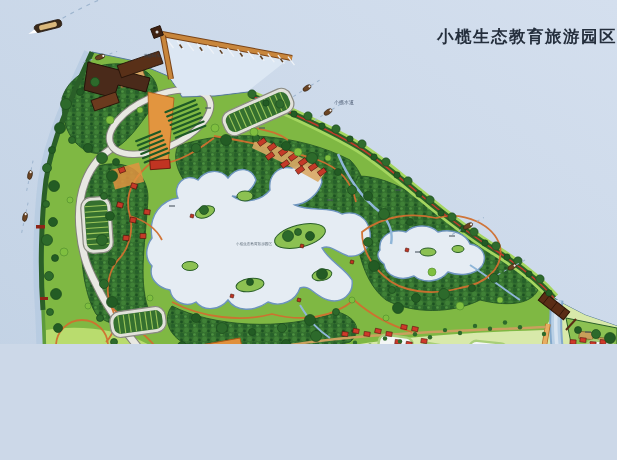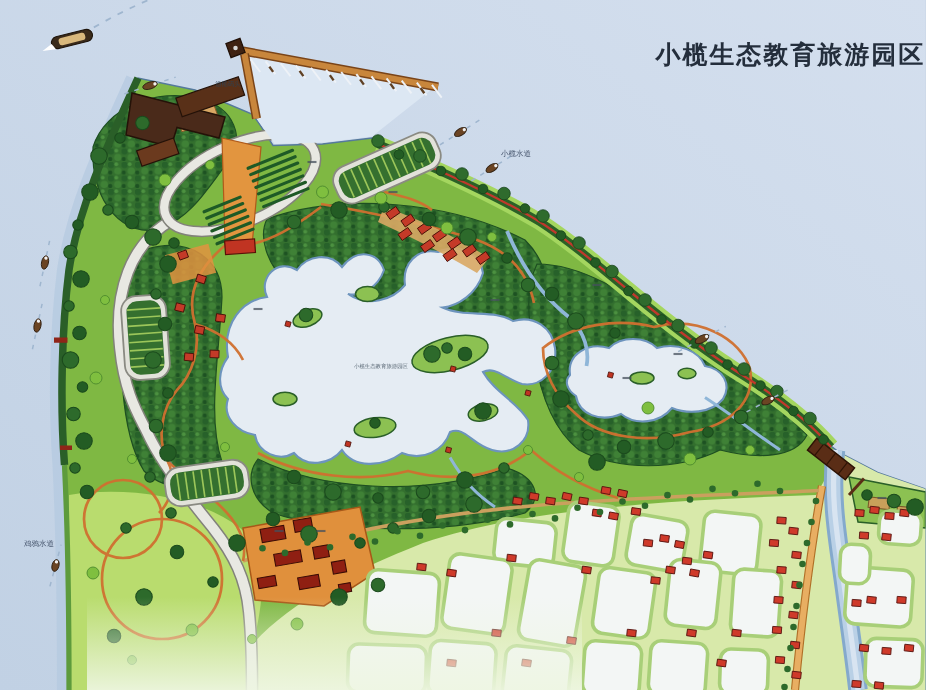--- a/index.html
+++ b/index.html
@@ -1,16 +1,16 @@
 <!DOCTYPE html>
 <html><head>
 <meta charset="utf-8">
 <style>
   html,body{margin:0;padding:0;background:#ccd8e8;}
-  .stage{position:relative;width:617px;height:460px;overflow:hidden;
+  .stage{position:relative;width:617px;height:344px;overflow:hidden;
          font-family:"Liberation Sans","DejaVu Sans",sans-serif;}
   svg{position:absolute;left:0;top:0;display:block;}
   text{font-family:"Liberation Sans","DejaVu Sans",sans-serif;}
   .title-text{font-weight:bold;letter-spacing:1.5px;}
 </style>
 </head>
 <body>
 
 <div class="stage">
 <svg viewBox="0 0 617 460" width="617" height="460">

